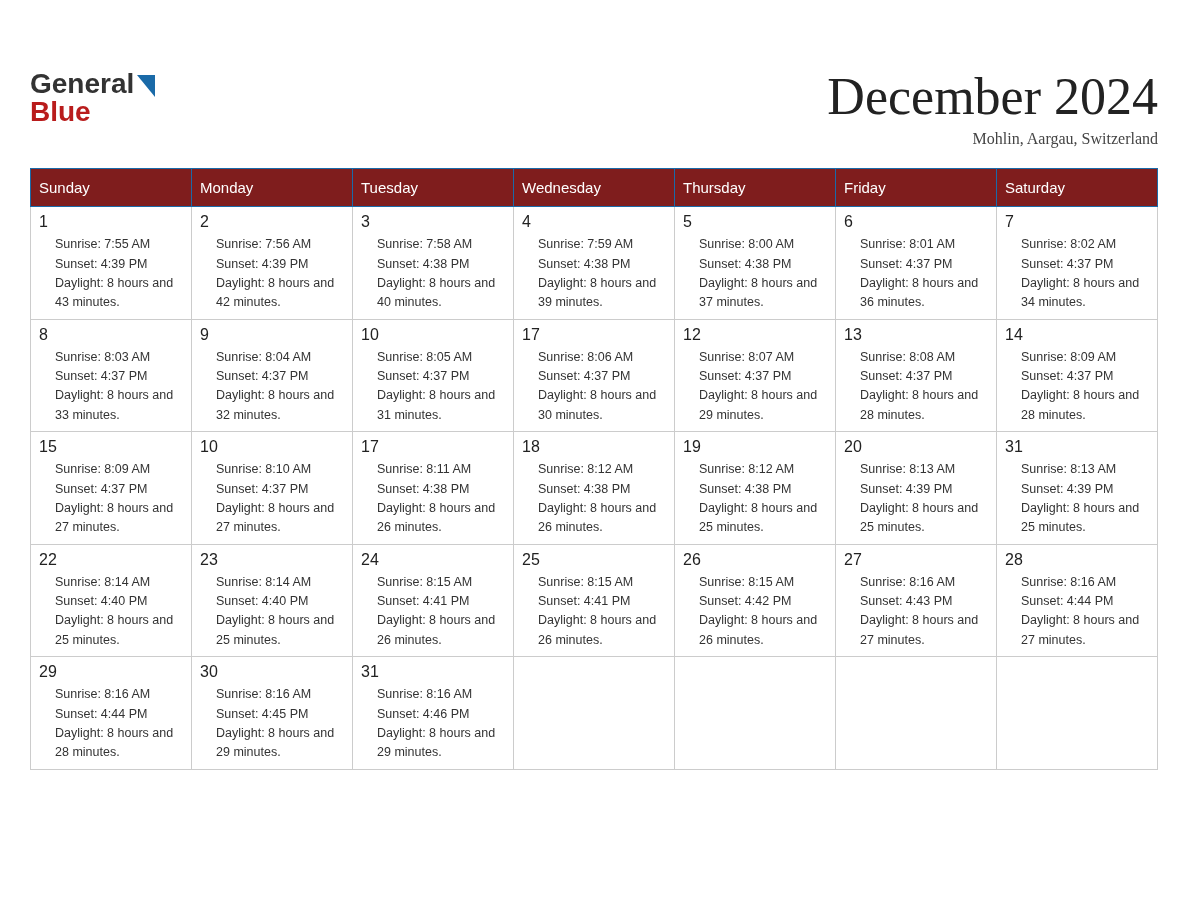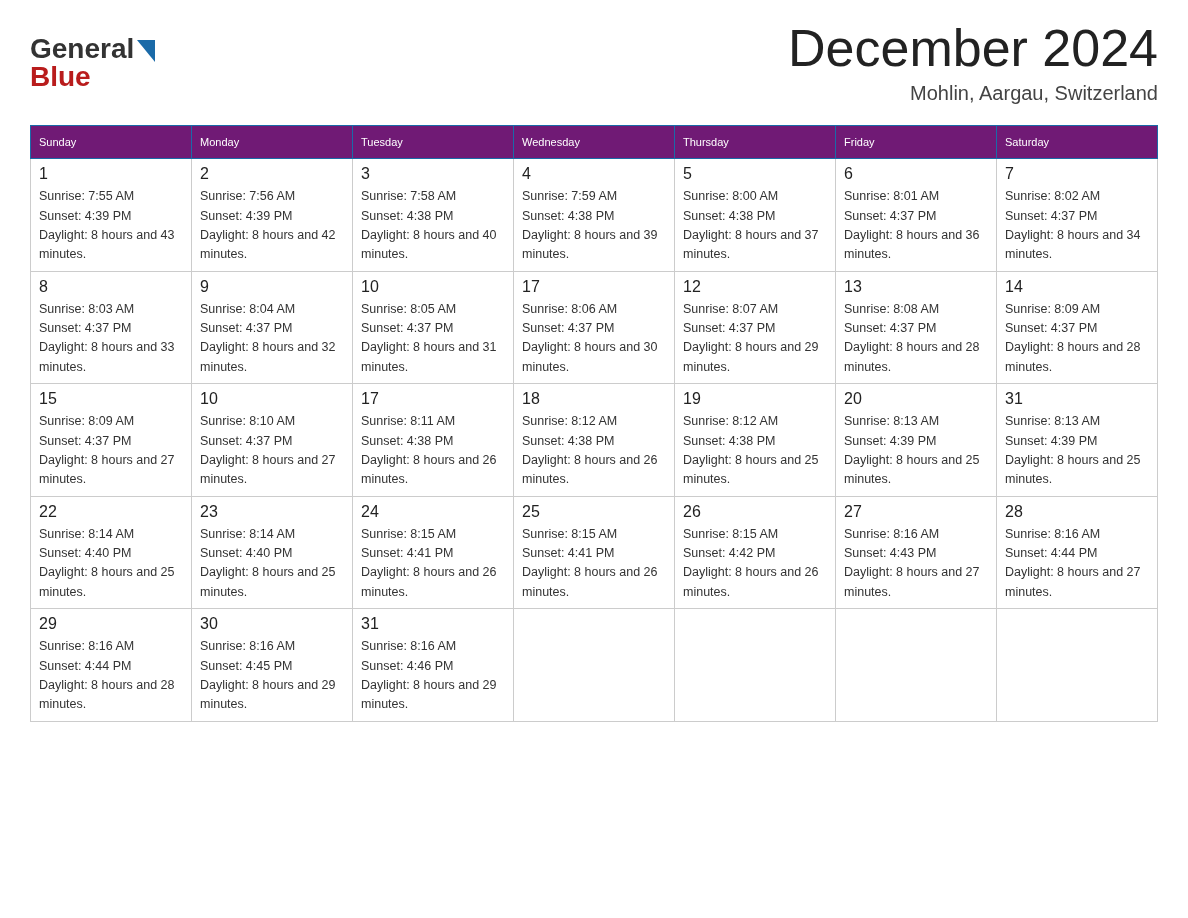--- a/index.html
+++ b/index.html
@@ -6,22 +6,23 @@
     body {
       font-family: Arial, sans-serif;
       background: #fff;
       width: 1188px;
       min-height: 918px;
       padding: 20px 30px;
     }
     .header {
       display: flex;
       justify-content: space-between;
-      align-items: center;
+      align-items: flex-start;
       margin-bottom: 20px;
+      margin-top: 48px;
     }
     .logo {
       display: flex;
       flex-direction: column;
       align-items: flex-start;
     }
     .logo-top {
       display: flex;
       align-items: center;
     }
@@ -40,41 +41,42 @@
       margin-top: 4px;
     }
     .logo-blue {
       font-size: 28px;
       font-weight: bold;
       color: #b91c1c;
       margin-top: -4px;
     }
     .title-section {
       text-align: right;
+      font-family: Liberation Serif, serif;
     }
     .month-title {
       font-size: 52px;
       font-weight: normal;
       color: #222;
       line-height: 1.1;
     }
     .location-title {
-      font-size: 20px;
+      font-size: 16px;
       color: #444;
       margin-top: 5px;
     }
     .calendar-table {
       width: 100%;
       border-collapse: collapse;
       border: 1px solid #ccc;
     }
     .calendar-table th {
-      background-color: #701a75;
+      background-color: #7f1d1d;
       color: #fff;
-      font-size: 11px;
+      font-size: 15px;
       font-weight: normal;
       padding: 10px 8px;
       text-align: left;
       border: 1px solid #1a6aa8;
     }
     .calendar-table td {
       vertical-align: top;
       border: 1px solid #ccc;
       padding: 6px 8px;
       width: 14.28%;
@@ -84,20 +86,21 @@
       font-size: 16px;
       font-weight: normal;
       color: #222;
       display: block;
       margin-bottom: 4px;
     }
     .day-info {
       font-size: 12.5px;
       color: #333;
       line-height: 1.55;
+      margin-left: 16px;
     }
     .empty-cell {
       background: #fff;
     }
     tr td {
       height: 110px;
     }
   </style>
 </head>
 <body>

